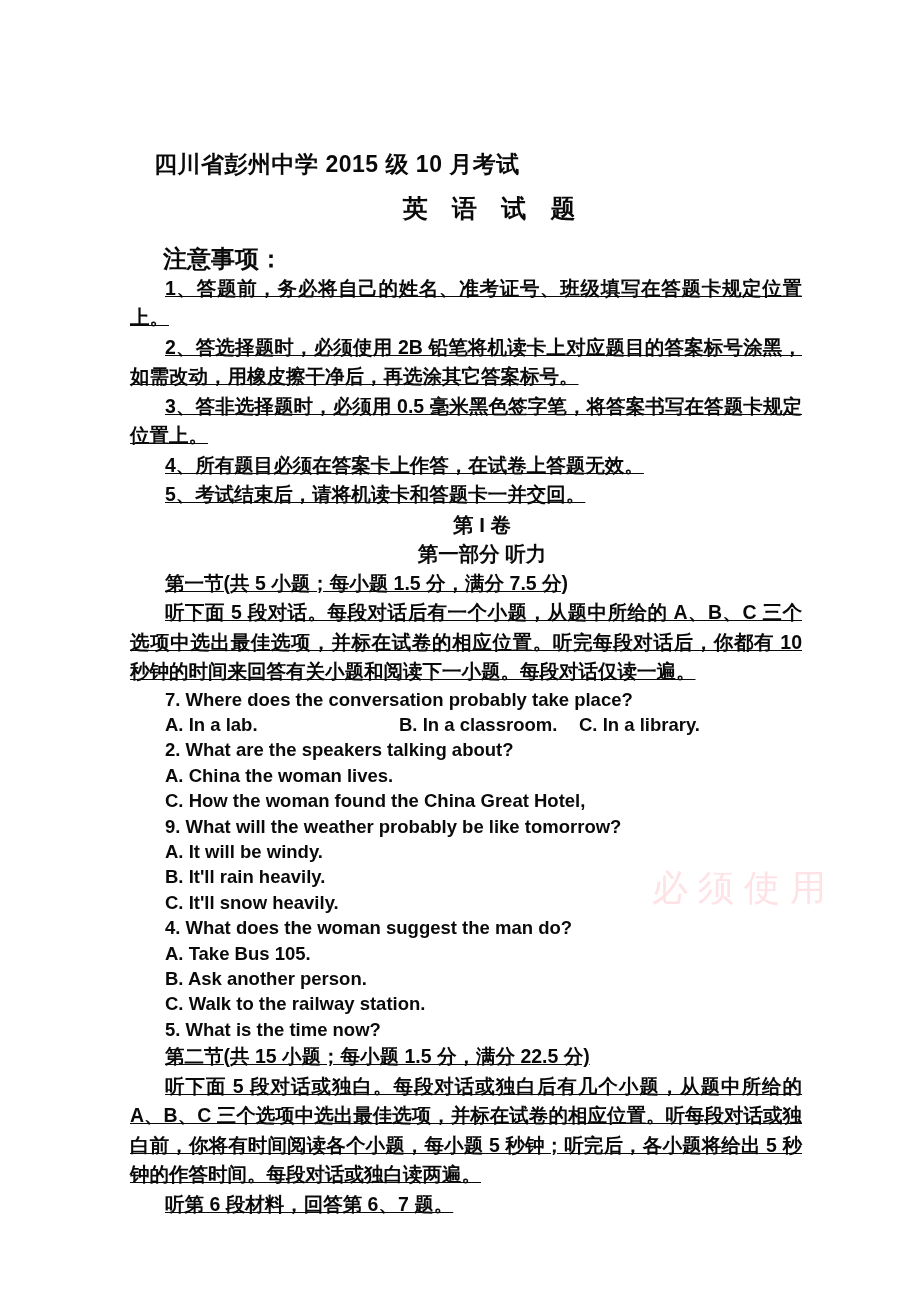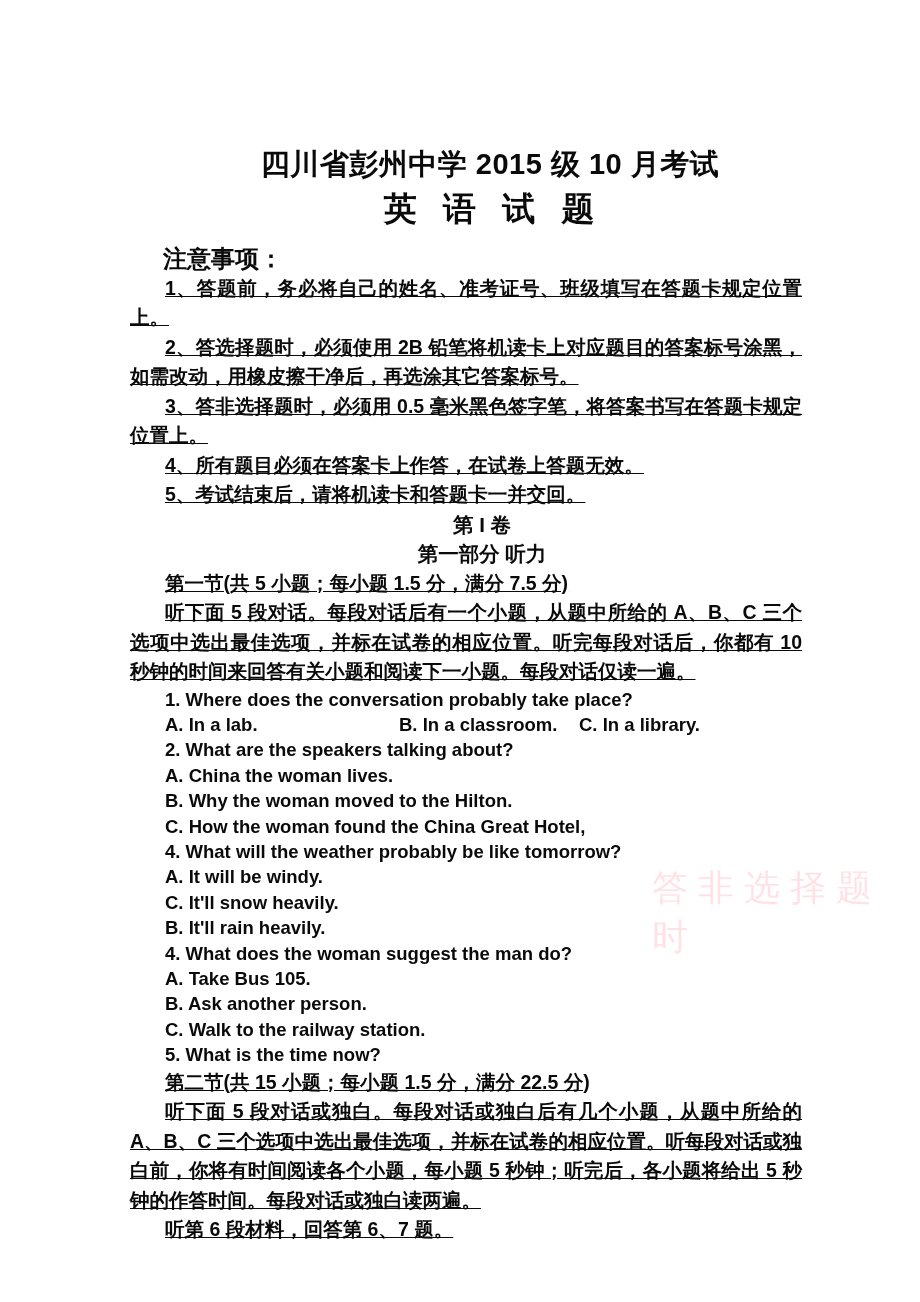--- a/index.html
+++ b/index.html
@@ -13,30 +13,29 @@
     font-weight: 700;
     color: #0a0a0a;
   }
   .content {
     position: absolute;
     left: 130px;
     top: 148px;
     width: 672px;
   }
   .t1 {
-    text-align: center;
-    font-size: 29px;
+    font-size: 23px;
     line-height: 32px;
     transform: translateX(24px);
     letter-spacing: 0.5px;
   }
   .t2 {
     text-align: center;
     font-family: "Liberation Serif", serif;
-    font-size: 33px;
+    font-size: 25px;
     line-height: 46px;
     margin-top: 6px;
     word-spacing: 14px;
     letter-spacing: 2px;
     transform: translateX(24px);
   }
   .zh { font-size: 24px; line-height: 29.5px; }
   .zh-p { font-size: 19.5px; line-height: 29.5px; text-align: justify; text-indent: 35px; text-decoration: underline; }
   .notice-header { margin-top: 12px; padding-left: 33px; }
   .center-h {
@@ -62,58 +61,57 @@
     letter-spacing: 10px;
     font-weight: 400;
     color: rgba(252, 178, 190, 0.38);
     pointer-events: none;
   }
 </style>
 </head>
 <body>
 
 <div class="page">
-  <div class="watermark">答非选择题时</div>
+  <div class="watermark">必须使用</div>
 
   <div class="content">
     <div class="t1">四川省彭州中学 2015 级 10 月考试</div>
     <div class="t2">英 语 试 题</div>
 
     <div class="zh notice-header">注意事项：</div>
     <div class="zh-p">1、答题前，务必将自己的姓名、准考证号、班级填写在答题卡规定位置上。</div>
     <div class="zh-p">2、答选择题时，必须使用 2B 铅笔将机读卡上对应题目的答案标号涂黑，如需改动，用橡皮擦干净后，再选涂其它答案标号。</div>
     <div class="zh-p">3、答非选择题时，必须用 0.5 毫米黑色签字笔，将答案书写在答题卡规定位置上。</div>
     <div class="zh-p">4、所有题目必须在答案卡上作答，在试卷上答题无效。</div>
     <div class="zh-p">5、考试结束后，请将机读卡和答题卡一并交回。</div>
 
     <div class="center-h">第 I 卷</div>
     <div class="center-h">第一部分 听力</div>
 
     <div class="zh-p">第一节(共 5 小题；每小题 1.5 分，满分 7.5 分)</div>
     <div class="zh-p">听下面 5 段对话。每段对话后有一个小题，从题中所给的 A、B、C 三个选项中选出最佳选项，并标在试卷的相应位置。听完每段对话后，你都有 10 秒钟的时间来回答有关小题和阅读下一小题。每段对话仅读一遍。</div>
 
     <div>
-      <div class="en-line">1. Where does the conversation probably take place?</div>
+      <div class="en-line">7. Where does the conversation probably take place?</div>
       <div class="en-line">
         <span class="opt-a">A. In a lab.</span><span class="opt-b">B. In a classroom.</span><span class="opt-c">C. In a library.</span>
       </div>
     </div>
 
     <div>
       <div class="en-line">2. What are the speakers talking about?</div>
       <div class="en-line">A. China the woman lives.</div>
-      <div class="en-line">B. Why the woman moved to the Hilton.</div>
       <div class="en-line">C. How the woman found the China Great Hotel,</div>
     </div>
 
     <div>
-      <div class="en-line">4. What will the weather probably be like tomorrow?</div>
+      <div class="en-line">9. What will the weather probably be like tomorrow?</div>
       <div class="en-line">A. It will be windy.</div>
+      <div class="en-line">B. It'll rain heavily.</div>
       <div class="en-line">C. It'll snow heavily.</div>
-      <div class="en-line">B. It'll rain heavily.</div>
     </div>
 
     <div>
       <div class="en-line">4. What does the woman suggest the man do?</div>
       <div class="en-line">A. Take Bus 105.</div>
       <div class="en-line">B. Ask another person.</div>
       <div class="en-line">C. Walk to the railway station.</div>
     </div>
 
     <div>

